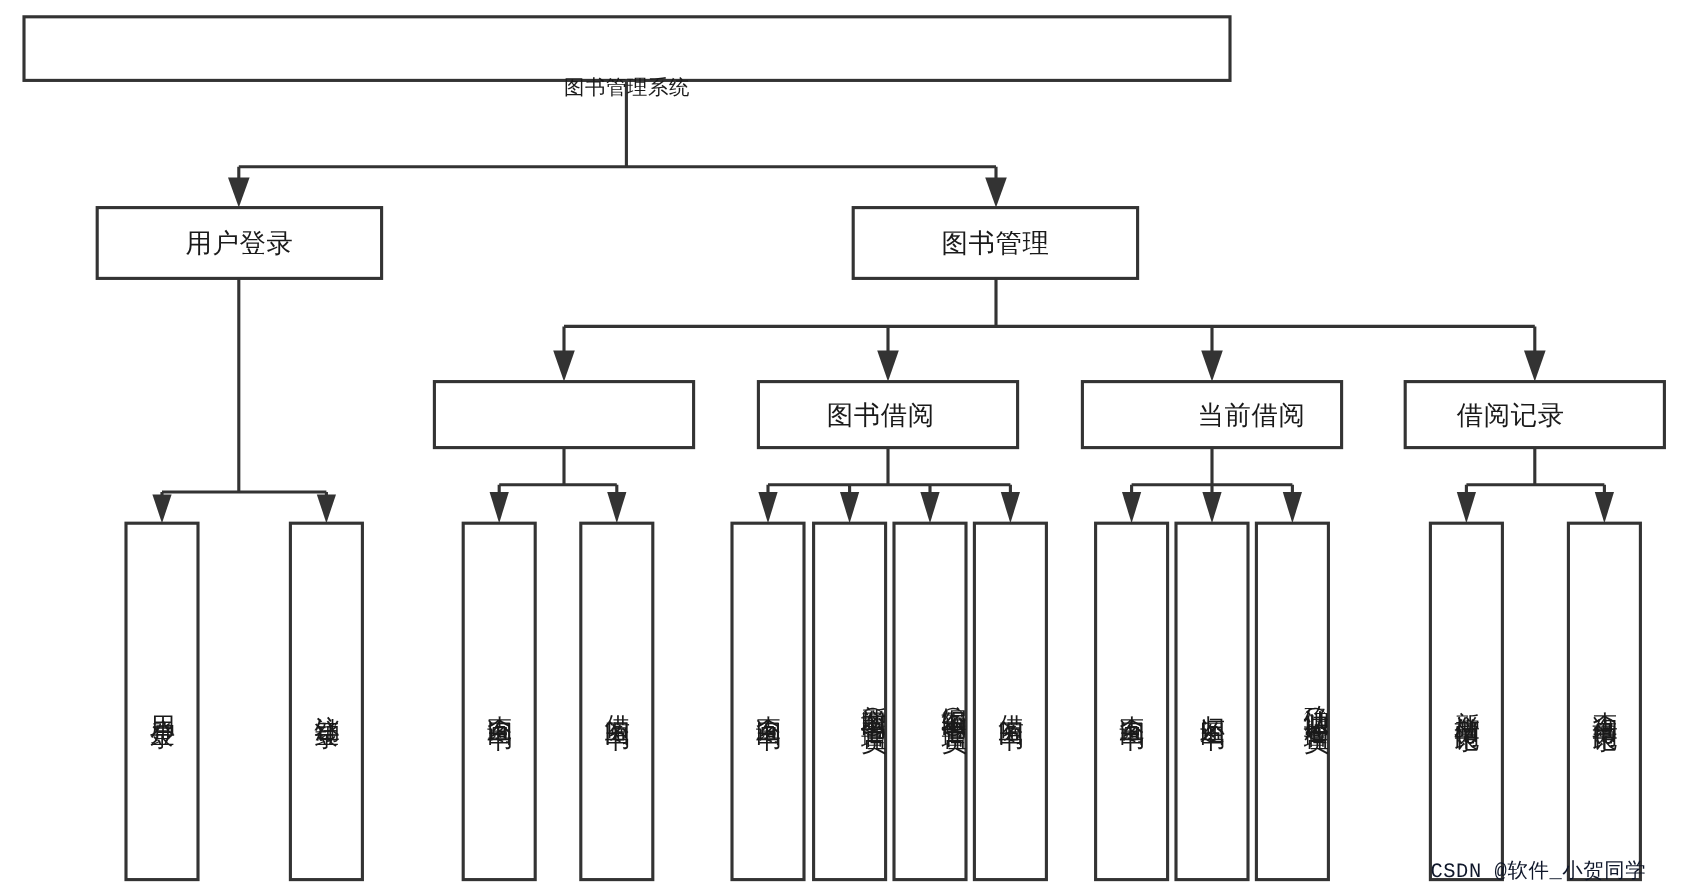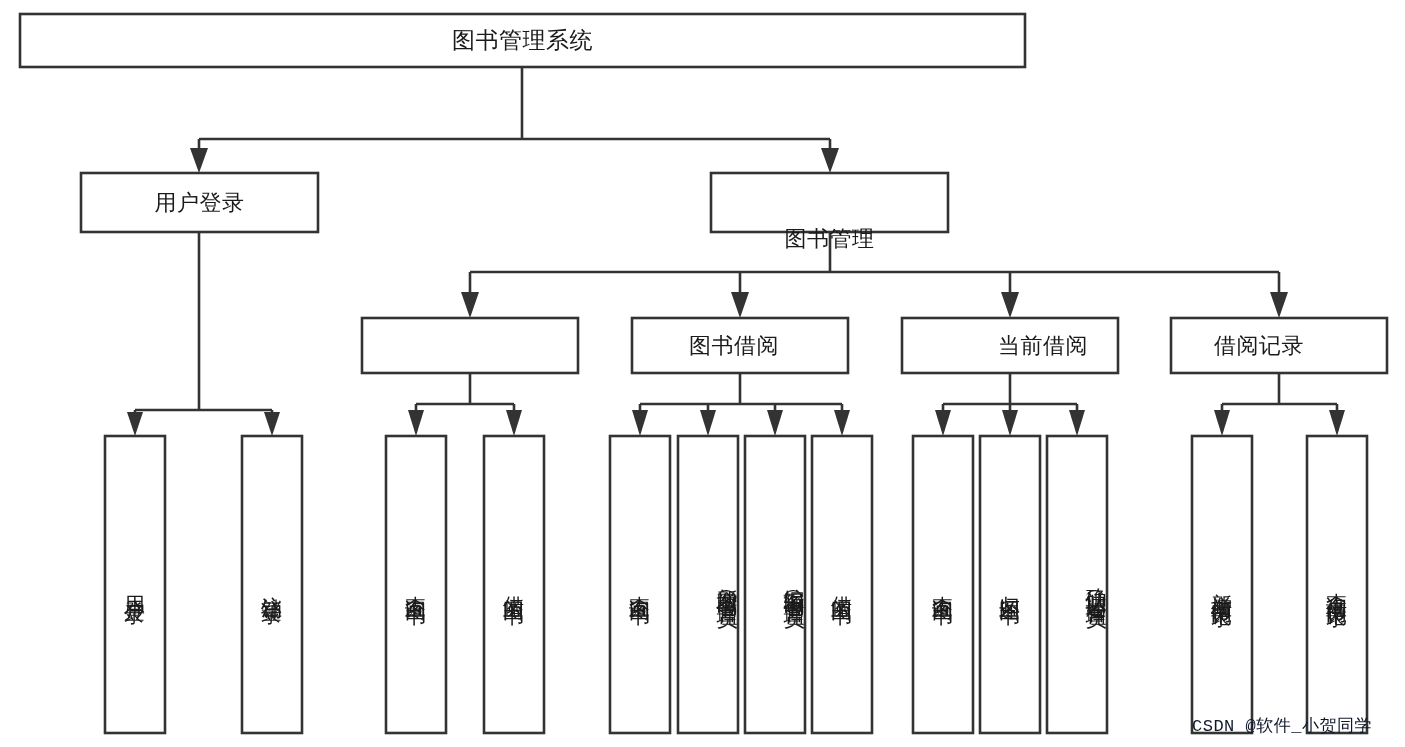--- a/index.html
+++ b/index.html
@@ -45,21 +45,22 @@
     justify-content: center;
     color: #1a1a1a;
     text-align: center;
     pointer-events: none;
   }
   .node-label.horizontal {
     font-size: 22px;
     letter-spacing: 0.5px;
   }
   .node-label.horizontal.root {
-    font-size: 23px;
+    font-size: 17px;
+    margin-top: 32px;
   }
   .node-label.vertical {
     writing-mode: vertical-rl;
     text-orientation: upright;
     font-size: 21px;
     letter-spacing: 3px;
     line-height: 1;
     white-space: nowrap;
   }
   #watermark {
@@ -151,21 +152,21 @@
       <rect class="node-box" x="1047" y="436" width="60" height="297"></rect>
 
       <rect class="node-box" x="1192" y="436" width="60" height="297"></rect>
       <rect class="node-box" x="1307" y="436" width="60" height="297"></rect>
     </g>
   </svg>
 
   <div class="node-label horizontal root" style="left:20px; top:14px; width:1005px; height:53px;">图书管理系统</div>
 
   <div class="node-label horizontal" style="left:81px; top:173px; width:237px; height:59px;">用户登录</div>
-  <div class="node-label horizontal" style="left:711px; top:173px; width:237px; height:59px;margin-top:36px;">图书管理</div>
+  <div class="node-label horizontal" style="left:711px; top:173px; width:237px; height:59px;">图书管理</div>
 
   <div class="node-label horizontal" style="left:632px; top:318px; width:204px; height:55px;font-family:Liberation Serif, serif;">图书借阅</div>
   <div class="node-label horizontal" style="left:902px; top:318px; width:216px; height:55px;padding-left:33px;">当前借阅</div>
   <div class="node-label horizontal" style="left:1171px; top:318px; width:176px; height:55px;">借阅记录</div>
 
   <div class="node-label vertical" style="left:105px; top:436px; width:60px; height:297px;">用户登录</div>
   <div class="node-label vertical" style="left:242px; top:436px; width:60px; height:297px;">注销登录</div>
 
   <div class="node-label vertical" style="left:386px; top:436px; width:60px; height:297px;">查询图书</div>
   <div class="node-label vertical" style="left:484px; top:436px; width:60px; height:297px;">借阅图书</div>

